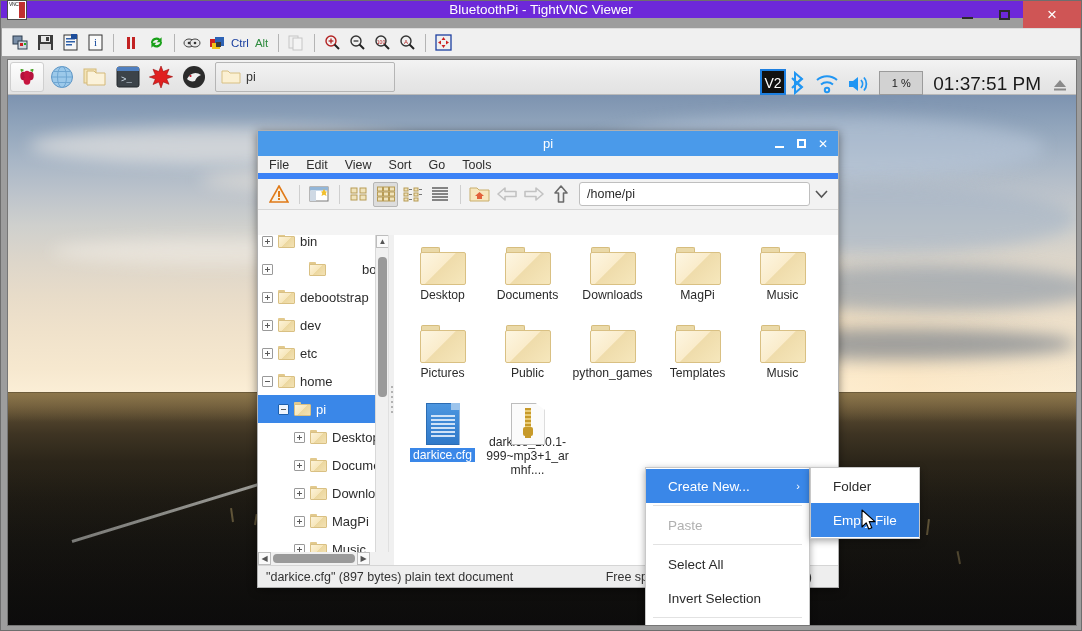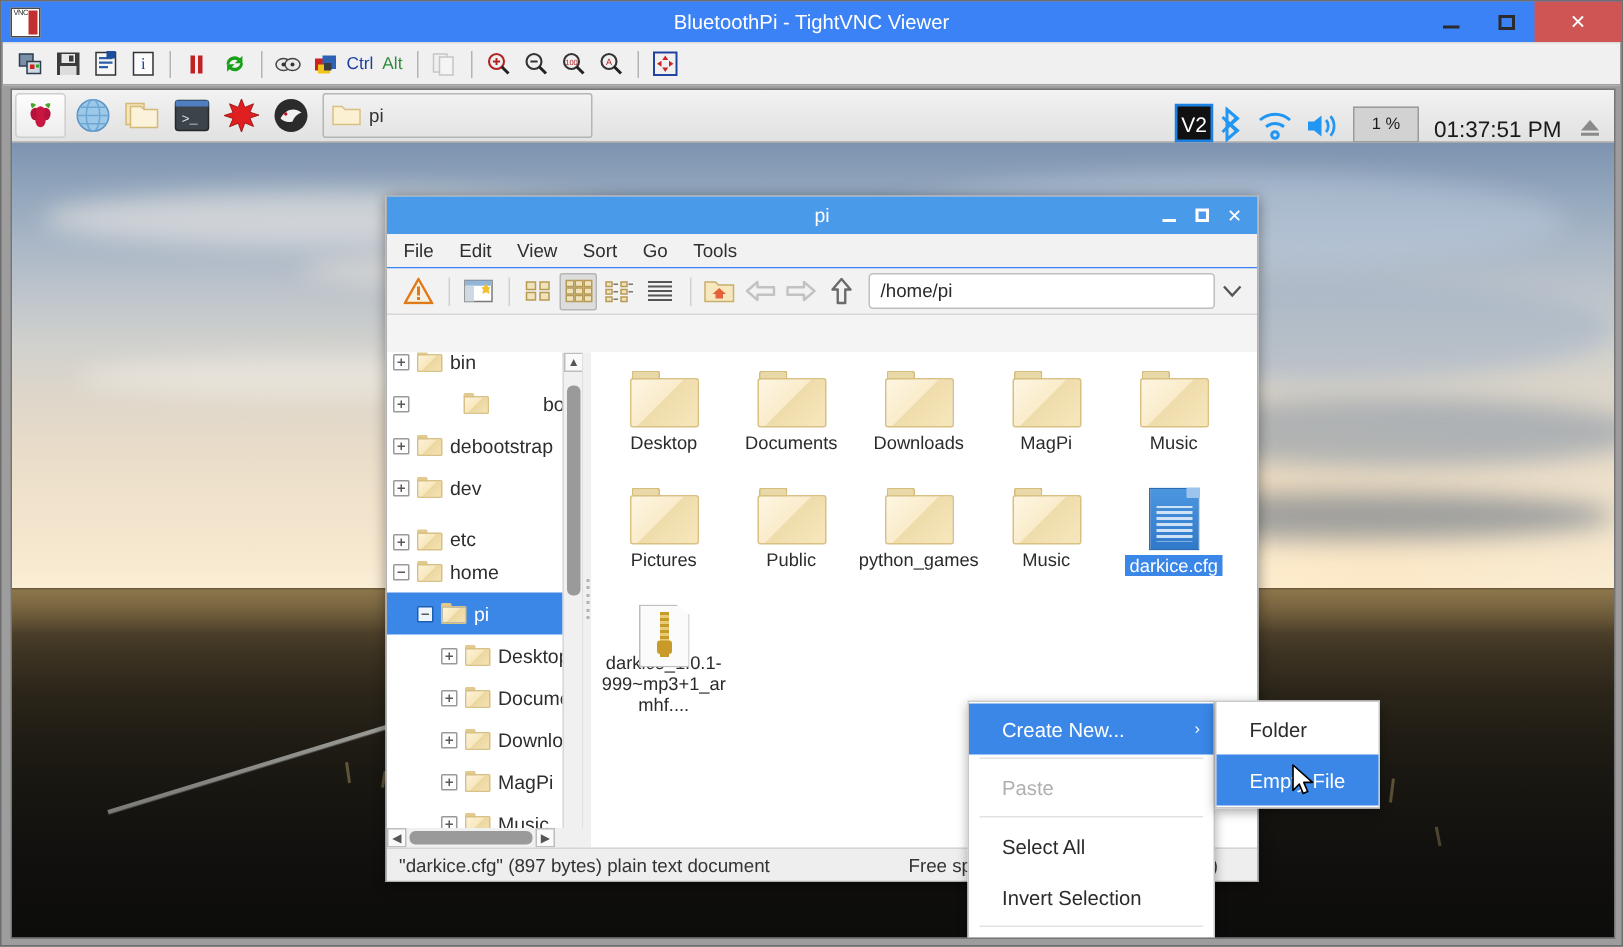--- a/index.html
+++ b/index.html
@@ -12,22 +12,22 @@
 
   
   #vnc-window {
     position:absolute; left:0; top:0; width:1082px; height:631px;
     background:#9d9d9d;
     border:1px solid #6e6e6e;
   }
 
   
   #vnc-titlebar {
-    position:absolute; left:0; top:0; width:1080px; height:27px;
-    background:#3b82f6;
+    position:absolute; left:0; top:0; width:1080px; height:17px;
+    background:#6d28d9;
     display:flex; align-items:center;
   }
   #vnc-app-icon {
     width:20px; height:20px; margin-left:6px; flex:0 0 auto;
     background:#ffffff; border:1px solid #4a4a4a;
     position:relative; overflow:hidden;
   }
   #vnc-app-icon .vi-red { position:absolute; right:1px; top:1px; width:6px; height:16px; background:#c03030; }
   #vnc-app-icon .vi-txt {
     position:absolute; left:1px; top:1px; font-size:5px; line-height:5px;
@@ -80,21 +80,21 @@
     border:1px solid #b5b5b5; border-radius:2px;
     display:flex; align-items:center; padding-left:5px;
   }
   #pi-taskbar-window .tw-label { font-size:12.5px; color:#333; margin-left:5px; }
   #pi-tray { margin-left:auto; display:flex; align-items:flex-end; height:35px; padding-right:6px; }
   .tray-item { margin-left:3px; display:flex; align-items:center; justify-content:center; }
   #tray-cpu {
     width:44px; height:24px; background:#d2d2d2; border:1px solid #9b9b9b;
     font-size:11px; color:#1a1a1a; display:flex; align-items:center; justify-content:center;
   }
-  #tray-clock { font-size:15px; color:#1a1a1a; margin-left:10px; margin-right:6px; }
+  #tray-clock { font-size:19px; color:#1a1a1a; margin-left:10px; margin-right:6px; }
 
   
   #wallpaper { position:absolute; left:0; top:35px; width:1068px; height:530px; overflow:hidden; }
   .wp-sky {
     position:absolute; left:0; top:0; width:100%; height:56%;
     background:
       radial-gradient(ellipse 55% 70% at 66% 98%, rgba(255,241,214,0.95) 0%, rgba(255,228,186,0.45) 34%, rgba(255,216,170,0) 66%),
       linear-gradient(to bottom,
         #7d93b0 0%, #90a4bb 10%, #a8b6c6 22%, #bcc3cb 33%,
         #cfd0cd 44%, #ddd6ca 56%, #e8dcc9 68%, #f0e2cb 80%, #f6e8cf 92%, #fbeed6 100%);
@@ -149,21 +149,21 @@
   #fm-titlebar {
     height:25px; background:#4a9aea;
     display:flex; align-items:center; position:relative;
   }
   #fm-title { position:absolute; left:0; right:0; text-align:center; font-size:13px; color:#ffffff; }
   #fm-winbtns { position:absolute; right:4px; top:0; height:25px; display:flex; align-items:center; }
   .fm-wb { width:22px; height:25px; display:flex; align-items:center; justify-content:center; color:#ffffff; font-size:12px; }
   .fm-min-g { width:9px; height:2px; background:#fff; margin-top:6px; }
   .fm-max-g { width:9px; height:9px; border:2px solid #fff; }
 
-  #fm-menubar { height:23px; background:#f2f2f2; display:flex; align-items:center; padding-left:11px; border-bottom:1px solid #3b82f6; }
+  #fm-menubar { height:23px; background:#f2f2f2; display:flex; align-items:center; padding-left:11px; border-bottom:6px solid #3b82f6; }
   .fm-menu { font-size:12.5px; color:#2e2e2e; margin-right:17px; }
 
   #fm-toolbar {
     height:31px; background:#f2f2f2; display:flex; align-items:center;
     padding:0 6px 0 8px; border-bottom:1px solid #d7d7d7;
   }
   .fmt-btn { width:25px; height:25px; display:flex; align-items:center; justify-content:center; margin-right:2px; position:relative; }
   .fmt-btn.active { background:#dddddd; border:1px solid #b6b6b6; border-radius:2px; }
   .fmt-sep { width:1px; height:19px; background:#cfcfcf; margin:0 6px; }
   #fm-path {
@@ -674,21 +674,21 @@
                 <span>debootstrap</span>
               </div>
               <div class="tree-row" style="padding-left: 4px;">
                 <span class="tree-exp plus"></span>
                 <span class="folder-ico">
                   <span class="tab"></span>
                   <span class="bdy"></span>
                 </span>
                 <span>dev</span>
               </div>
-              <div class="tree-row" style="padding-left: 4px; align-items: flex-end;">
+              <div class="tree-row" style="padding-left: 4px;">
                 <span class="tree-exp plus"></span>
                 <span class="folder-ico">
                   <span class="tab"></span>
                   <span class="bdy"></span>
                 </span>
                 <span>etc</span>
               </div>
               <div class="tree-row" style="padding-left: 4px;">
                 <span class="tree-exp"></span>
                 <span class="folder-ico">
@@ -813,20 +813,27 @@
                   <span class="tab"></span>
                   <span class="bdy"></span>
                 </div>
                 <div class="file-label">python_games</div>
               </div>
               <div class="file-cell">
                 <div class="big-folder">
                   <span class="tab"></span>
                   <span class="bdy"></span>
                 </div>
+                <div class="file-label">Templates</div>
+              </div>
+              <div class="file-cell">
+                <div class="big-folder">
+                  <span class="tab"></span>
+                  <span class="bdy"></span>
+                </div>
                 <div class="file-label">Music</div>
               </div>
               <div class="file-cell">
                 <div class="doc-ico">
                   <span class="page"></span>
                   <span class="fold"></span>
                   <span class="lines"></span>
                 </div>
                 <div class="file-label selected" style="width: auto; padding: 0px 3px;">darkice.cfg</div>
               </div>

